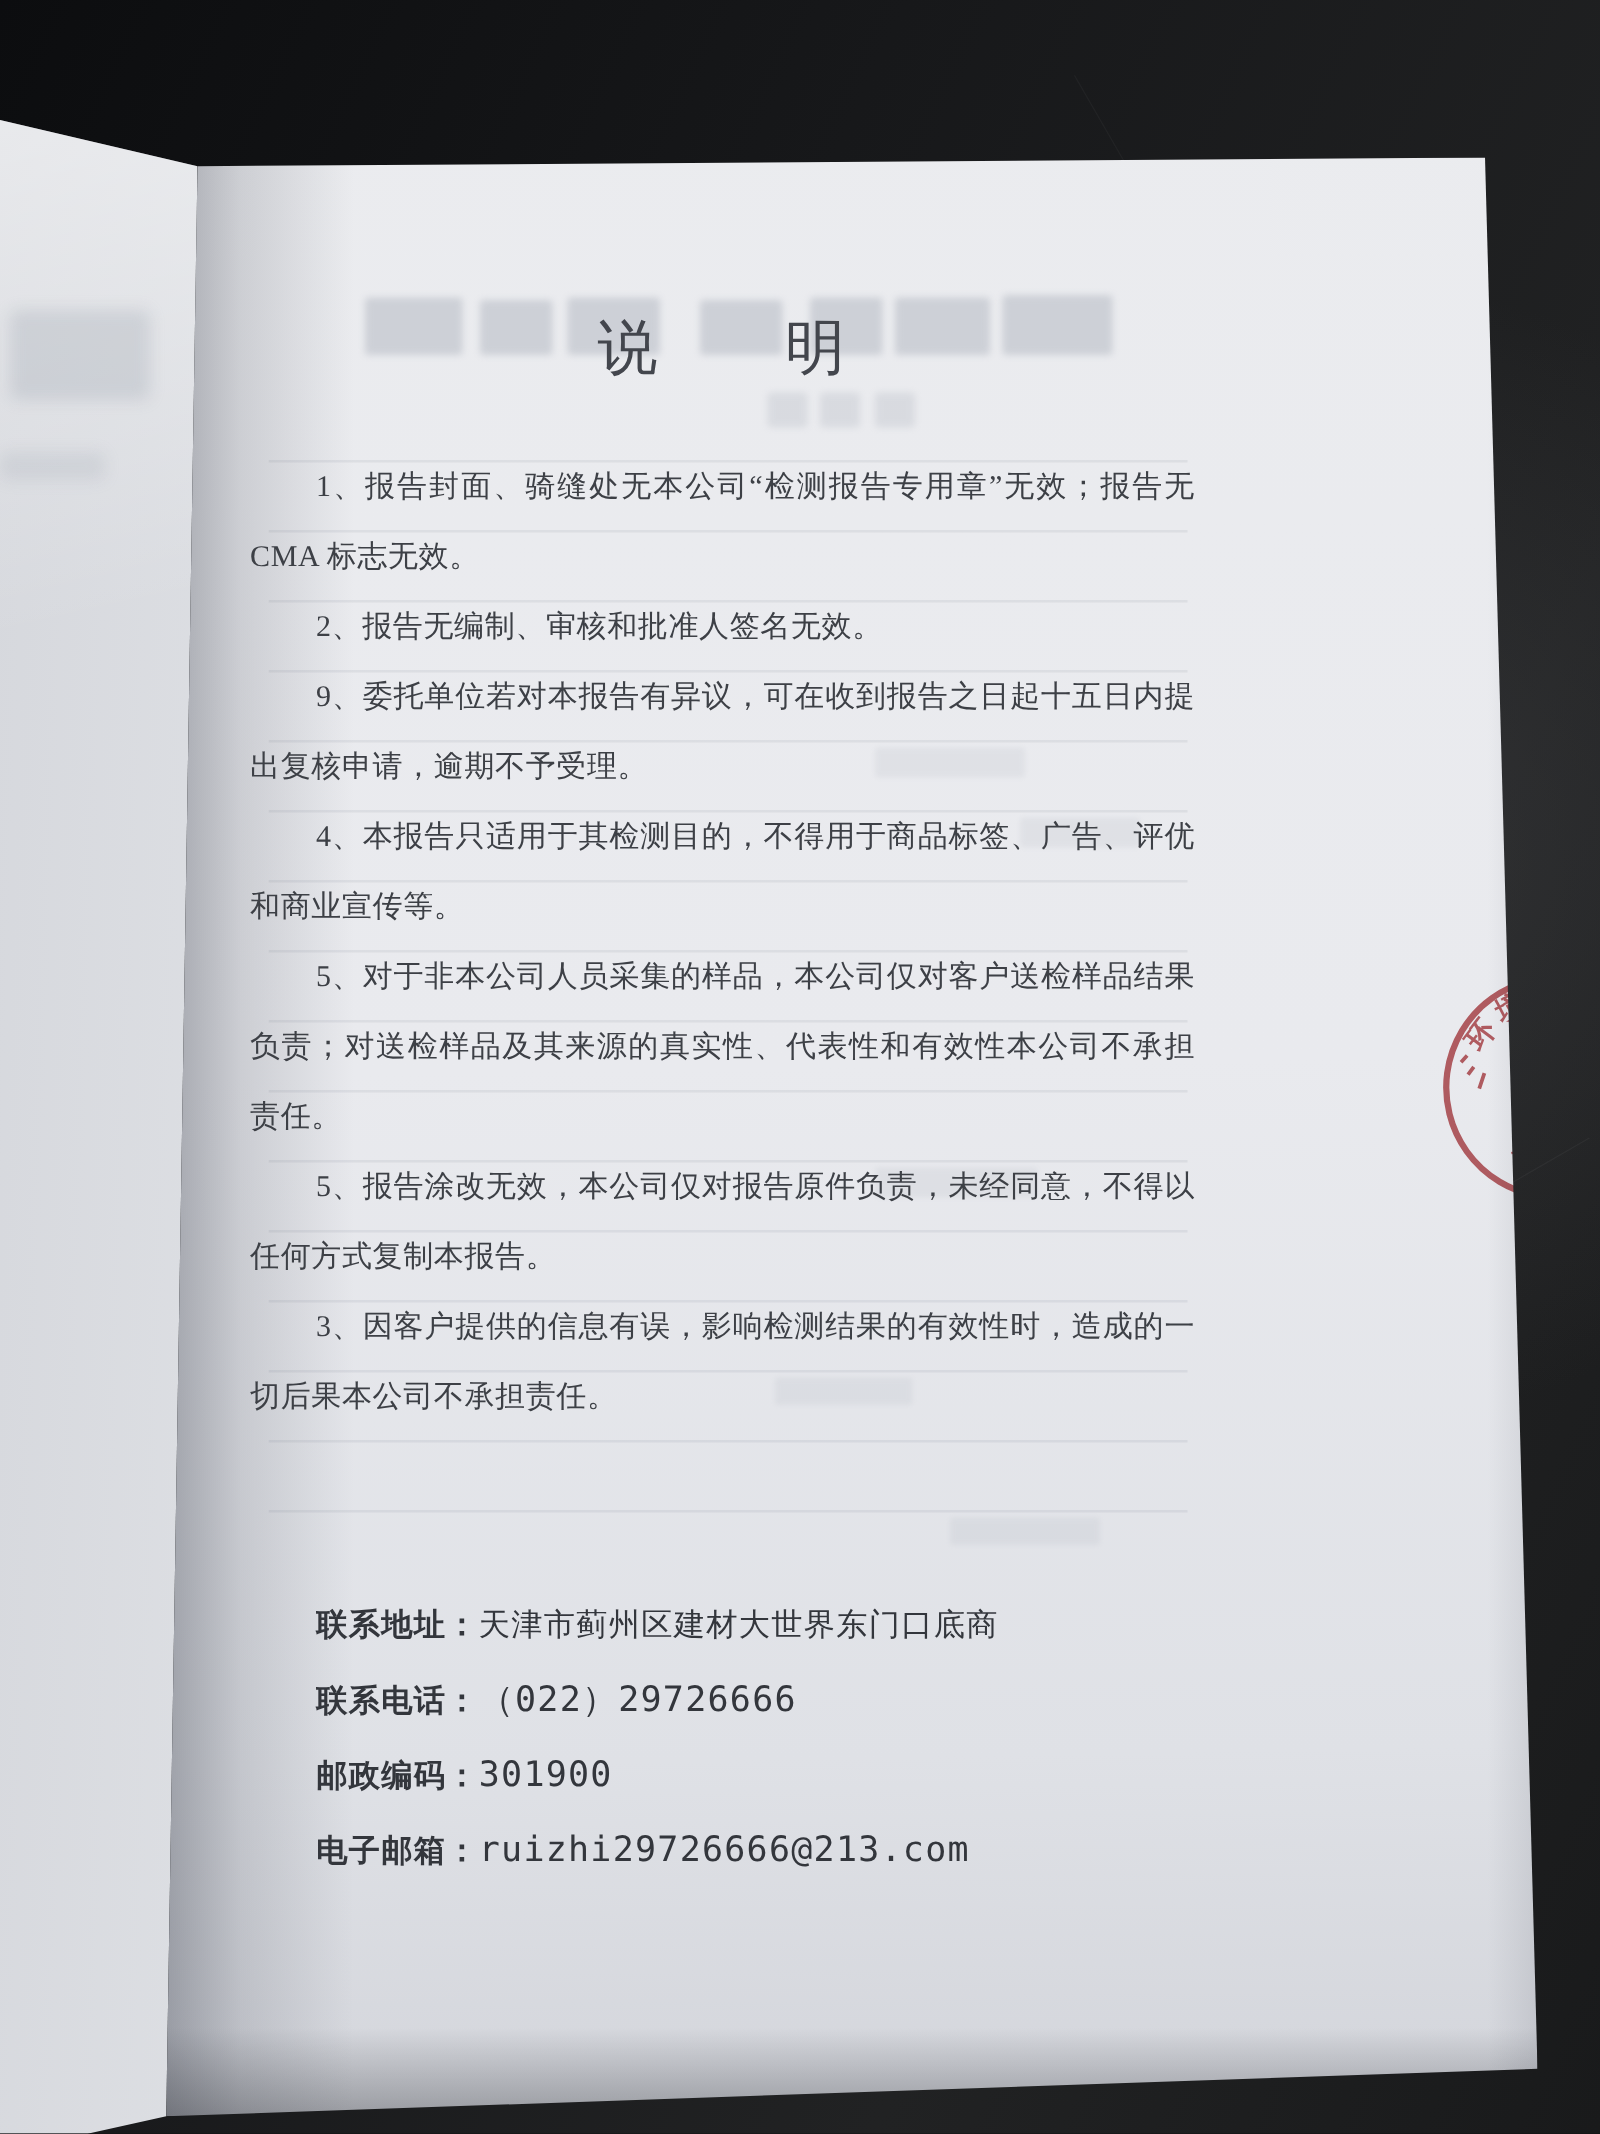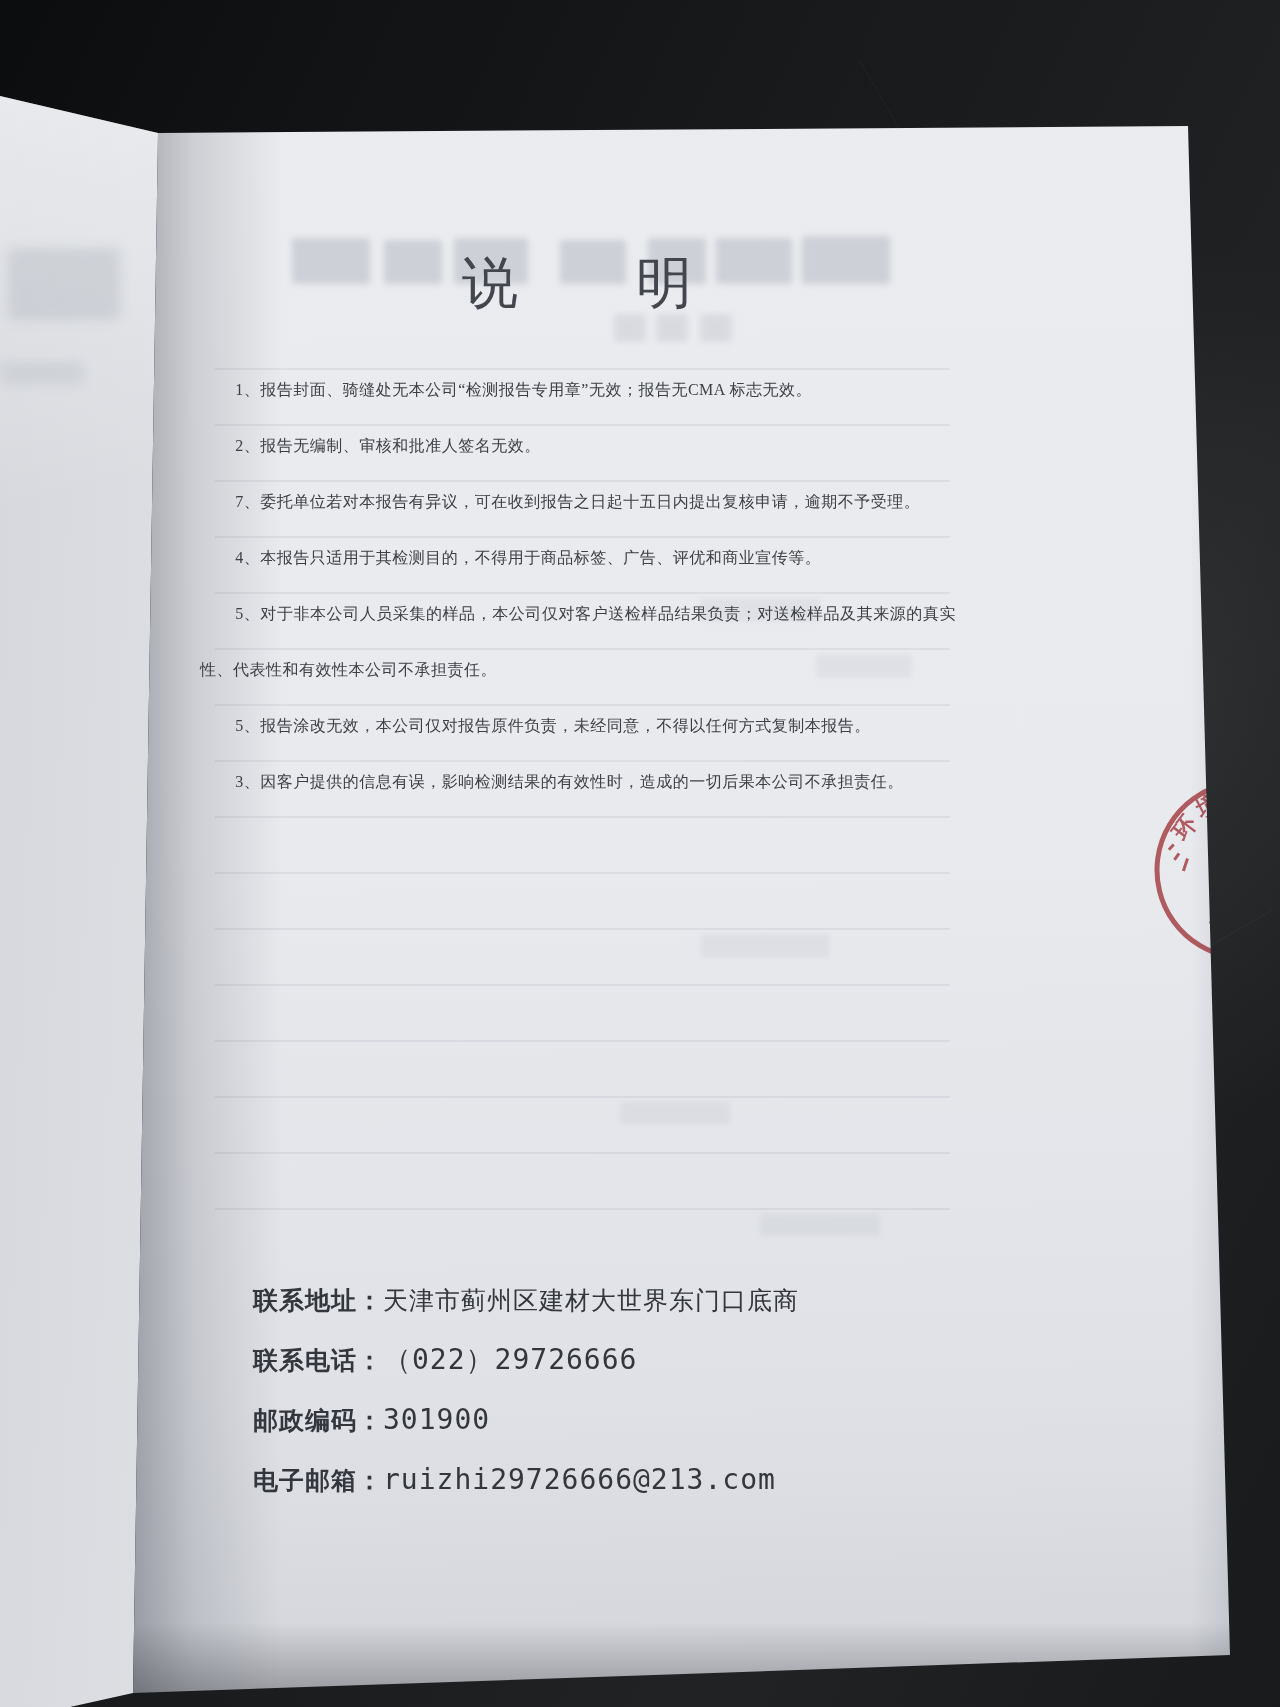--- a/index.html
+++ b/index.html
@@ -54,23 +54,23 @@
 
   
   .ghost{position:absolute;background:#8b93a1;filter:blur(3px);opacity:.30;border-radius:3px;}
   .ghost.sub{opacity:.18;}
   .ghost.frag{opacity:.10;filter:blur(2px);}
   .gline{position:absolute;left:215px;width:735px;height:2px;background:rgba(96,106,124,0.10);}
 
   
   .title{
     position:absolute;top:246px;left:200px;width:756px;margin:0;
-    text-align:center;font-size:56px;font-weight:400;color:#43464d;letter-spacing:2px;
+    text-align:center;font-size:48px;font-weight:400;color:#43464d;letter-spacing:2px;
   }
-  .body-text{position:absolute;top:362px;left:200px;width:756px;font-size:16px;color:#3d4046;}
+  .body-text{position:absolute;top:362px;left:200px;width:756px;font-size:24px;color:#3d4046;}
   .body-text p{margin:0;line-height:56px;text-indent:2.2em;text-align:justify;letter-spacing:.5px;}
   .contact{position:absolute;left:253px;top:1270px;font-size:25px;color:#33363c;}
   .contact .row{height:60px;line-height:60px;white-space:nowrap;}
   .contact .label{font-family:"Liberation Sans","DejaVu Sans",sans-serif;font-weight:700;letter-spacing:1px;}
   .contact .value{font-family:Liberation Serif, serif;letter-spacing:1px;}
   .contact .value.mono{font-family:"DejaVu Sans Mono","Liberation Mono",monospace;font-size:28px;letter-spacing:1px;}
 
   
   .stamp{
     position:absolute;left:1135px;top:760px;width:220px;height:220px;
@@ -131,21 +131,21 @@
       <div class="ghost frag" style="left:700px;top:934px;width:130px;height:24px;"></div>
       <div class="ghost frag" style="left:620px;top:1102px;width:110px;height:22px;"></div>
       <div class="ghost frag" style="left:760px;top:1214px;width:120px;height:22px;"></div>
     </div>
 
     <h1 class="title">说　　明</h1>
 
     <div class="body-text">
       <p>1、报告封面、骑缝处无本公司“检测报告专用章”无效；报告无CMA 标志无效。</p>
       <p>2、报告无编制、审核和批准人签名无效。</p>
-      <p>7、委托单位若对本报告有异议，可在收到报告之日起十五日内提出复核申请，逾期不予受理。</p>
+      <p>9、委托单位若对本报告有异议，可在收到报告之日起十五日内提出复核申请，逾期不予受理。</p>
       <p>4、本报告只适用于其检测目的，不得用于商品标签、广告、评优和商业宣传等。</p>
       <p>5、对于非本公司人员采集的样品，本公司仅对客户送检样品结果负责；对送检样品及其来源的真实性、代表性和有效性本公司不承担责任。</p>
       <p>5、报告涂改无效，本公司仅对报告原件负责，未经同意，不得以任何方式复制本报告。</p>
       <p>3、因客户提供的信息有误，影响检测结果的有效性时，造成的一切后果本公司不承担责任。</p>
     </div>
 
     <div class="contact">
       <div class="row">
         <span class="label">联系地址：</span><span class="value">天津市蓟州区建材大世界东门口底商</span>
       </div>

